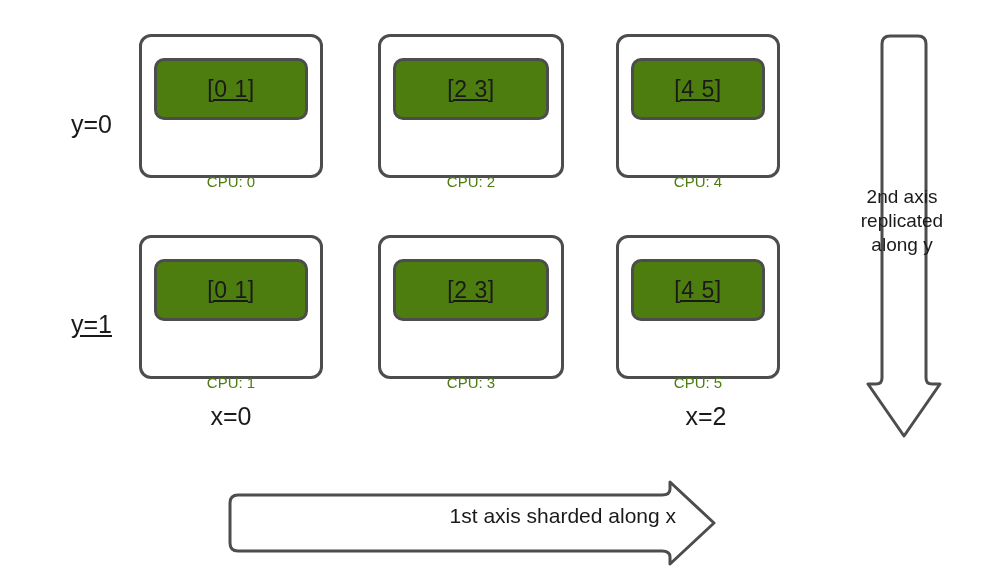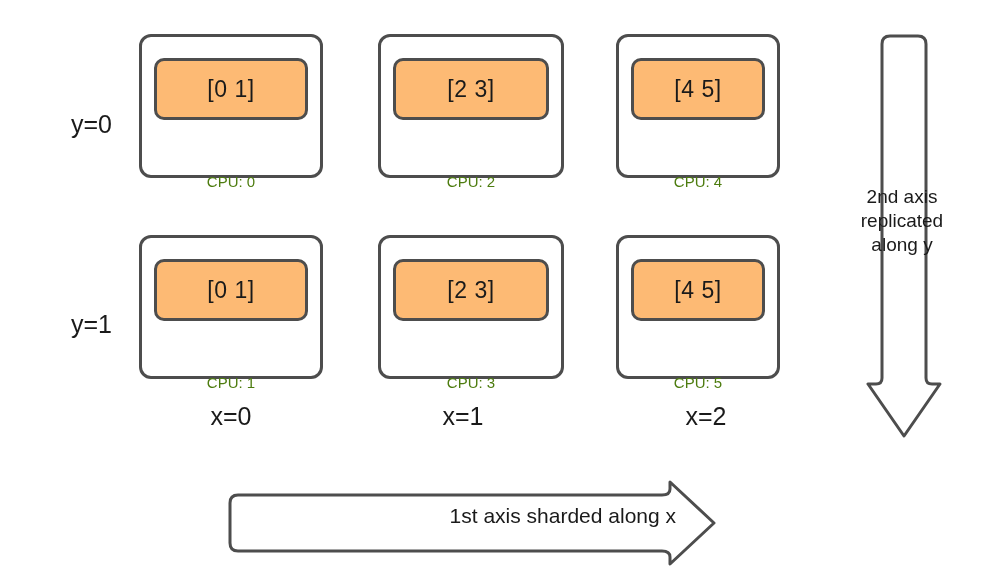--- a/index.html
+++ b/index.html
@@ -25,43 +25,44 @@
   
   .row-label {
     position: absolute;
     font-size: 25px;
     line-height: 1;
     color: #1a1a1a;
     white-space: nowrap;
     margin-left: 40px;
   }
   .row-label.y0 { left: 31px; top: 112px; }
-  .row-label.y1 { left: 31px; top: 312px; }
+  .row-label.y1 { left: 31px; top: 312px; text-decoration: underline; }
 
   
   .device {
     position: absolute;
     box-sizing: border-box;
     background: #ffffff;
     border: 3px solid #4d4d4d;
     border-radius: 12px;
   }
   .device .mem {
     position: absolute;
     box-sizing: border-box;
-    background: #fdba74;
+    background: #4d7c0f;
     border: 3px solid #4d4d4d;
     border-radius: 10px;
     left: 12px;
     right: 12px;
     top: 21px;
     height: 62px;
     display: flex;
     align-items: center;
     justify-content: center;
+    text-decoration: underline;
   }
   .device .mem-label {
     font-size: 23px;
     line-height: 1;
     color: #1a1a1a;
     letter-spacing: 0.5px;
   }
   .device .cpu-label {
     position: absolute;
     left: 0; right: 0;
@@ -176,21 +177,20 @@
   </div>
 
   <div class="device r1 c2">
     <div class="mem">
       <span class="mem-label">[4 5]</span>
     </div>
     <div class="cpu-label">CPU: 5</div>
   </div>
 
   <div class="col-label x0">x=0</div>
-  <div class="col-label x1">x=1</div>
   <div class="col-label x2">x=2</div>
 
   <div class="arrow-v">
     <svg width="92" height="414" viewBox="0 0 92 414" xmlns="http://www.w3.org/2000/svg">
       <path d="M 24 12
                Q 24 4 32 4
                L 60 4
                Q 68 4 68 12
                L 68 346
                Q 68 352 74 352

